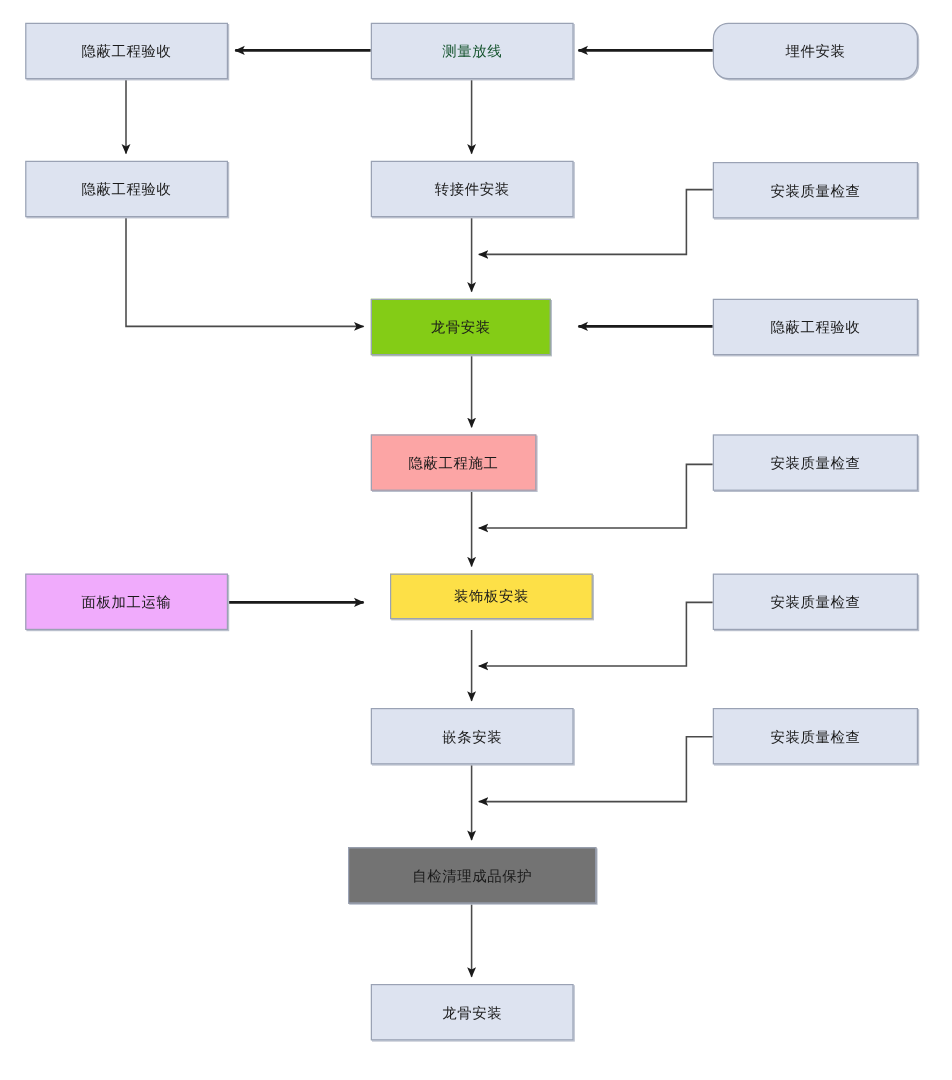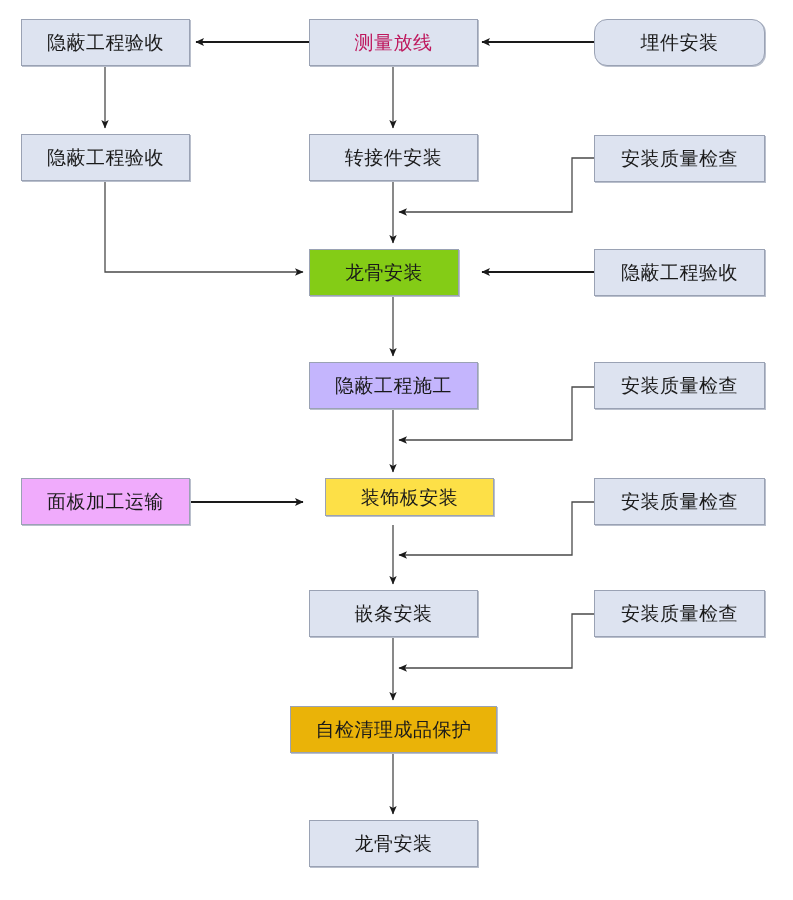--- a/index.html
+++ b/index.html
@@ -32,21 +32,21 @@
     box-sizing: border-box;
     display: flex;
     align-items: center;
     justify-content: center;
     background: #dde3f0;
     border: 1px solid #9aa2b4;
     box-shadow: 1px 1px 0 0 #b9bfcc;
   }
   .node-label {
     font-family: "DejaVu Sans", "Liberation Sans", sans-serif;
-    font-size: 19px;
+    font-size: 12px;
     color: #1a1a1a;
     letter-spacing: 0.5px;
     white-space: nowrap;
     line-height: 1;
   }
 </style>
 </head>
 <body>
 
 <div id="flowchart-root">
@@ -77,61 +77,61 @@
         <polyline points="594,614 572,614 572,668 399,668" fill="none" stroke="#4a4a4a" stroke-width="1.3" stroke-linejoin="miter" marker-end="url(#arrow-thin)"></polyline>
         <polyline points="393,637 393,700" fill="none" stroke="#4a4a4a" stroke-width="1.3" stroke-linejoin="miter" marker-end="url(#arrow-thin)"></polyline>
         <polyline points="393,753 393,814" fill="none" stroke="#4a4a4a" stroke-width="1.3" stroke-linejoin="miter" marker-end="url(#arrow-thin)"></polyline>
       </g>
   </svg>
   <div id="node-layer">
       <div class="node" style="left: 21px; top: 19px; width: 169px; height: 47px; background: rgb(221, 227, 240); border-color: rgb(154, 162, 180); box-shadow: rgb(185, 191, 204) 1px 1px 0px 0px;">
         <span class="node-label" style="color: rgb(26, 26, 26);">隐蔽工程验收</span>
       </div>
       <div class="node" style="left: 309px; top: 19px; width: 169px; height: 47px; background: rgb(221, 227, 240); border-color: rgb(154, 162, 180); box-shadow: rgb(185, 191, 204) 1px 1px 0px 0px;">
-        <span class="node-label" style="color: #be185d; text-align: center;">测量放线</span>
+        <span class="node-label" style="color: #14532d; text-align: center;">测量放线</span>
       </div>
       <div class="node" style="left: 594px; top: 19px; width: 171px; height: 47px; background: rgb(221, 227, 240); border-color: rgb(154, 162, 180); box-shadow: rgb(185, 191, 204) 1px 1px 0px 0px; border-radius: 13px;">
         <span class="node-label" style="color: rgb(26, 26, 26);">埋件安装</span>
       </div>
       <div class="node" style="left: 21px; top: 134px; width: 169px; height: 47px; background: rgb(221, 227, 240); border-color: rgb(154, 162, 180); box-shadow: rgb(185, 191, 204) 1px 1px 0px 0px;">
         <span class="node-label" style="color: rgb(26, 26, 26);">隐蔽工程验收</span>
       </div>
       <div class="node" style="left: 309px; top: 134px; width: 169px; height: 47px; background: rgb(221, 227, 240); border-color: rgb(154, 162, 180); box-shadow: rgb(185, 191, 204) 1px 1px 0px 0px;">
         <span class="node-label" style="color: rgb(26, 26, 26);">转接件安装</span>
       </div>
       <div class="node" style="left: 594px; top: 135px; width: 171px; height: 47px; background: rgb(221, 227, 240); border-color: rgb(154, 162, 180); box-shadow: rgb(185, 191, 204) 1px 1px 0px 0px;">
         <span class="node-label" style="color: rgb(26, 26, 26);">安装质量检查</span>
       </div>
       <div class="node" style="left: 309px; top: 249px; width: 150px; height: 47px; background: #84cc16; border-color: rgb(154, 162, 180); box-shadow: rgb(185, 191, 204) 1px 1px 0px 0px;">
         <span class="node-label" style="color: rgb(26, 26, 26);">龙骨安装</span>
       </div>
       <div class="node" style="left: 594px; top: 249px; width: 171px; height: 47px; background: rgb(221, 227, 240); border-color: rgb(154, 162, 180); box-shadow: rgb(185, 191, 204) 1px 1px 0px 0px;">
         <span class="node-label" style="color: rgb(26, 26, 26);">隐蔽工程验收</span>
       </div>
-      <div class="node" style="left: 309px; top: 362px; width: 169px; height: 47px; background: #c4b5fd; border-color: rgb(154, 162, 180); box-shadow: rgb(185, 191, 204) 1px 1px 0px 0px;">
+      <div class="node" style="left: 309px; top: 362px; width: 138px; height: 47px; background: #fca5a5; border-color: rgb(154, 162, 180); box-shadow: rgb(185, 191, 204) 1px 1px 0px 0px;">
         <span class="node-label" style="color: rgb(26, 26, 26);">隐蔽工程施工</span>
       </div>
       <div class="node" style="left: 594px; top: 362px; width: 171px; height: 47px; background: rgb(221, 227, 240); border-color: rgb(154, 162, 180); box-shadow: rgb(185, 191, 204) 1px 1px 0px 0px;">
         <span class="node-label" style="color: rgb(26, 26, 26);">安装质量检查</span>
       </div>
       <div class="node" style="left: 21px; top: 478px; width: 169px; height: 47px; background: #f0abfc; border-color: rgb(154, 162, 180); box-shadow: rgb(185, 191, 204) 1px 1px 0px 0px;">
         <span class="node-label" style="color: rgb(26, 26, 26);">面板加工运输</span>
       </div>
       <div class="node" style="left: 325px; top: 478px; width: 169px; height: 38px; background: #fde047; border-color: rgb(154, 162, 180); box-shadow: rgb(185, 191, 204) 1px 1px 0px 0px;">
         <span class="node-label" style="color: rgb(26, 26, 26);">装饰板安装</span>
       </div>
       <div class="node" style="left: 594px; top: 478px; width: 171px; height: 47px; background: rgb(221, 227, 240); border-color: rgb(154, 162, 180); box-shadow: rgb(185, 191, 204) 1px 1px 0px 0px;">
         <span class="node-label" style="color: rgb(26, 26, 26);">安装质量检查</span>
       </div>
       <div class="node" style="left: 309px; top: 590px; width: 169px; height: 47px; background: rgb(221, 227, 240); border-color: rgb(154, 162, 180); box-shadow: rgb(185, 191, 204) 1px 1px 0px 0px; text-align: right;">
         <span class="node-label" style="color: rgb(26, 26, 26);">嵌条安装</span>
       </div>
       <div class="node" style="left: 594px; top: 590px; width: 171px; height: 47px; background: rgb(221, 227, 240); border-color: rgb(154, 162, 180); box-shadow: rgb(185, 191, 204) 1px 1px 0px 0px;">
         <span class="node-label" style="color: rgb(26, 26, 26);">安装质量检查</span>
       </div>
-      <div class="node" style="left: 290px; top: 706px; width: 207px; height: 47px; background: #eab308; border-color: rgb(154, 162, 180); box-shadow: rgb(185, 191, 204) 1px 1px 0px 0px;">
+      <div class="node" style="left: 290px; top: 706px; width: 207px; height: 47px; background: #737373; border-color: rgb(154, 162, 180); box-shadow: rgb(185, 191, 204) 1px 1px 0px 0px;">
         <span class="node-label" style="color: rgb(26, 26, 26);">自检清理成品保护</span>
       </div>
       <div class="node" style="left: 309px; top: 820px; width: 169px; height: 47px; background: rgb(221, 227, 240); border-color: rgb(154, 162, 180); box-shadow: rgb(185, 191, 204) 1px 1px 0px 0px;">
         <span class="node-label" style="color: rgb(26, 26, 26);">龙骨安装</span>
       </div>
     </div>
 </div>
 
 </body></html>

